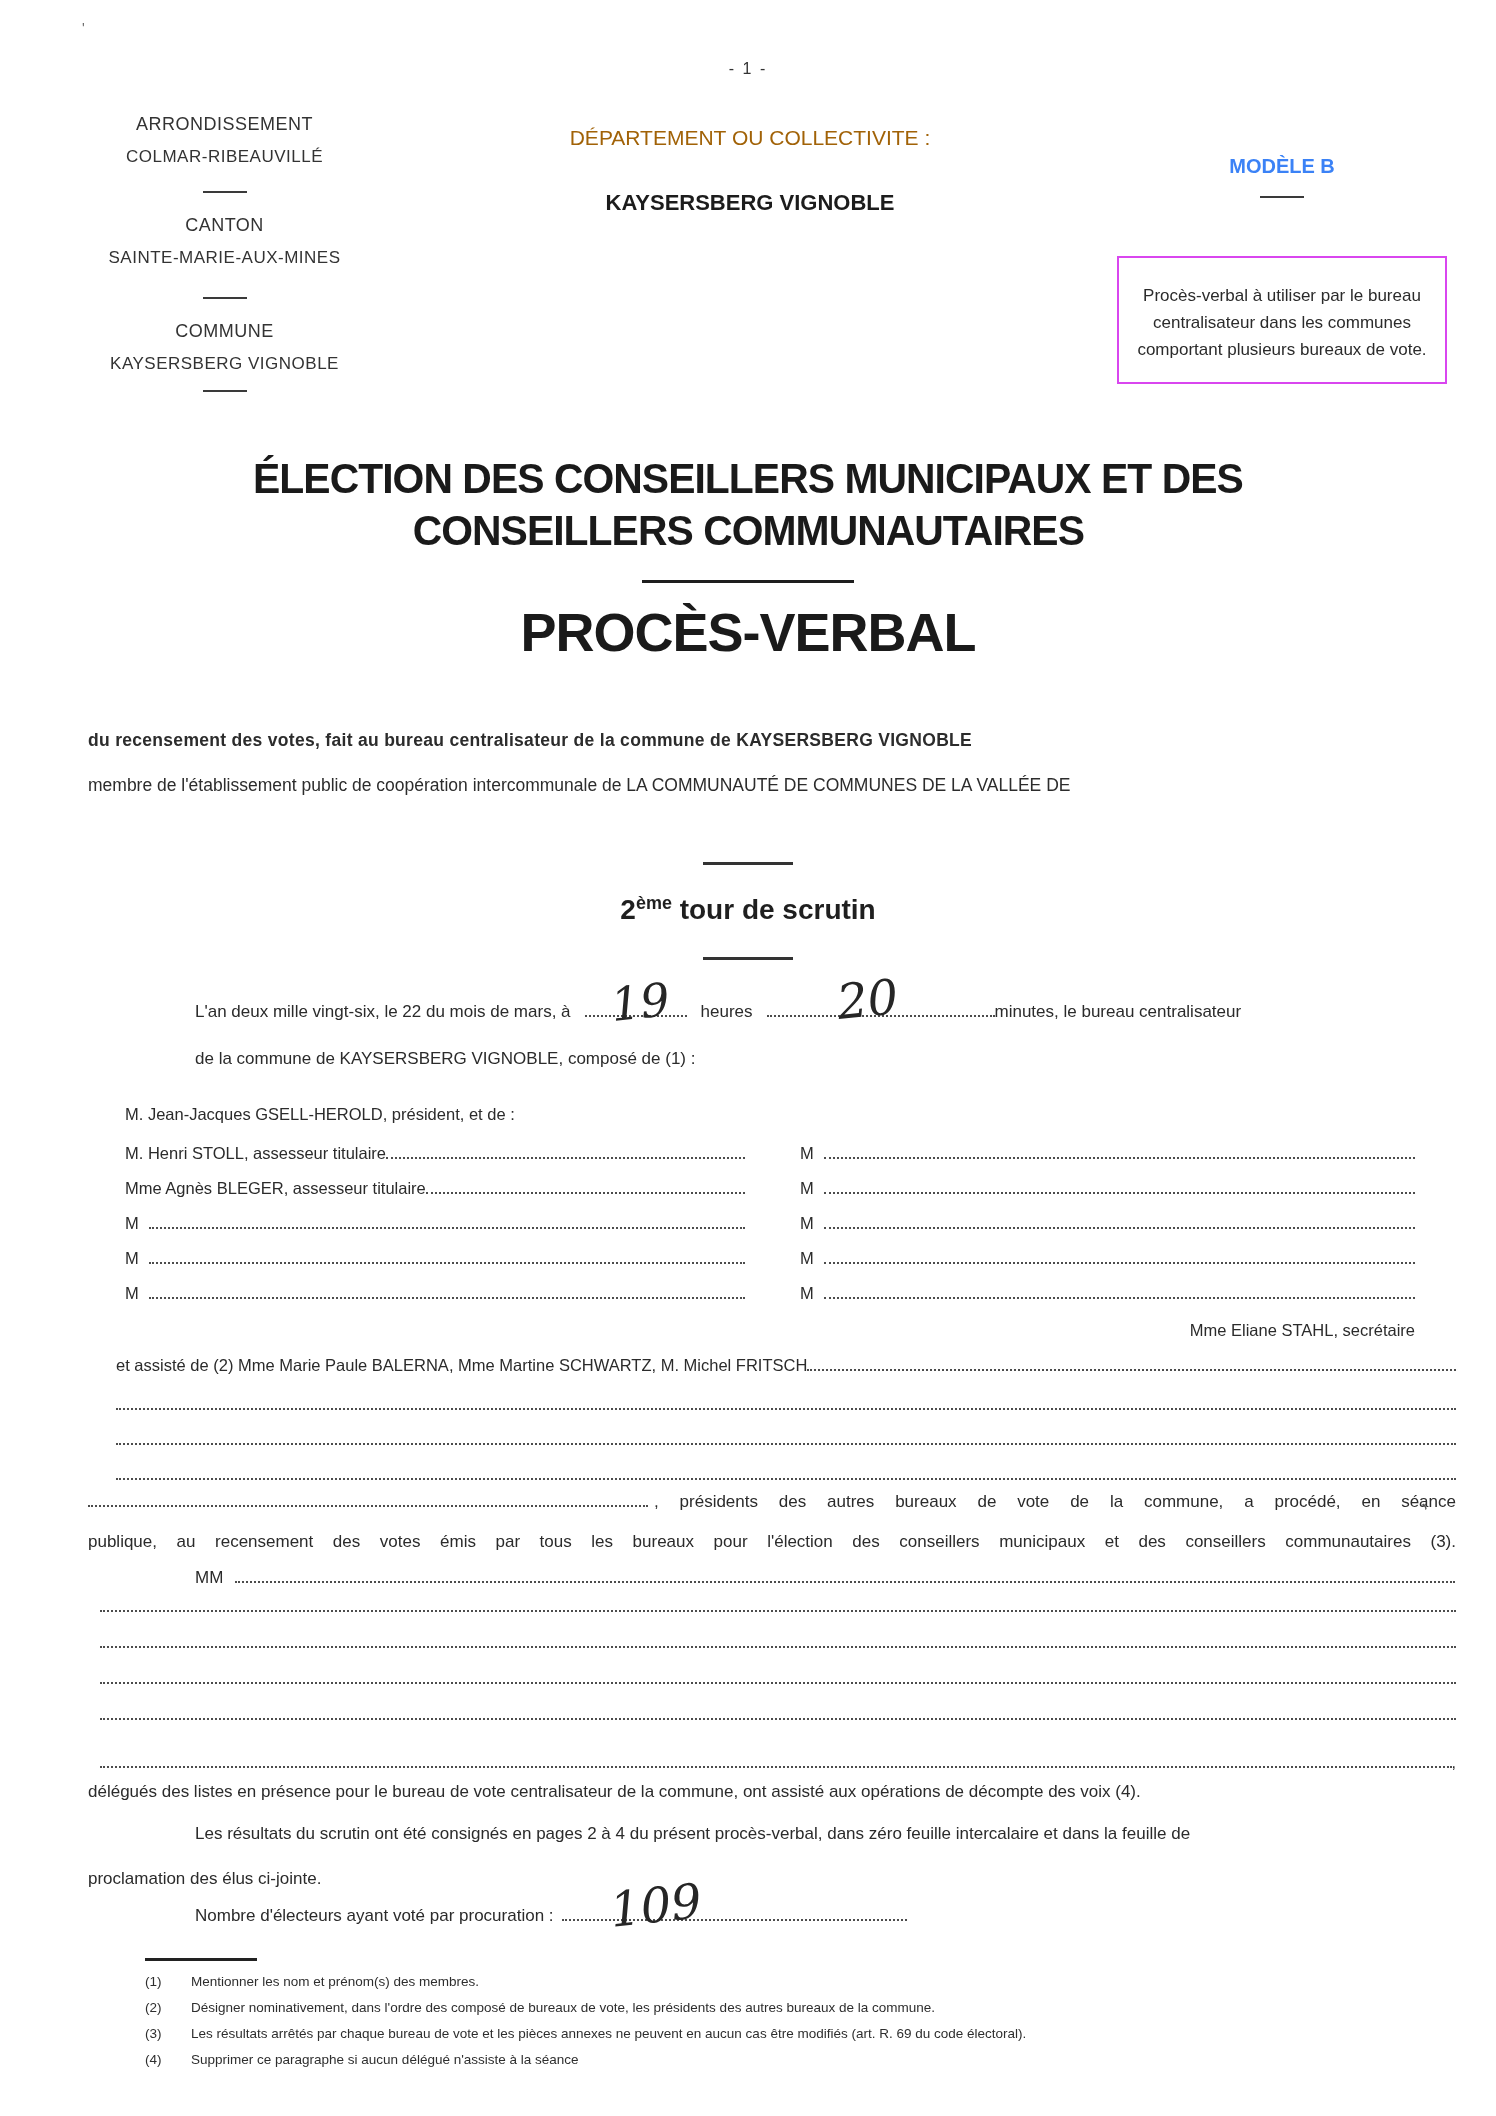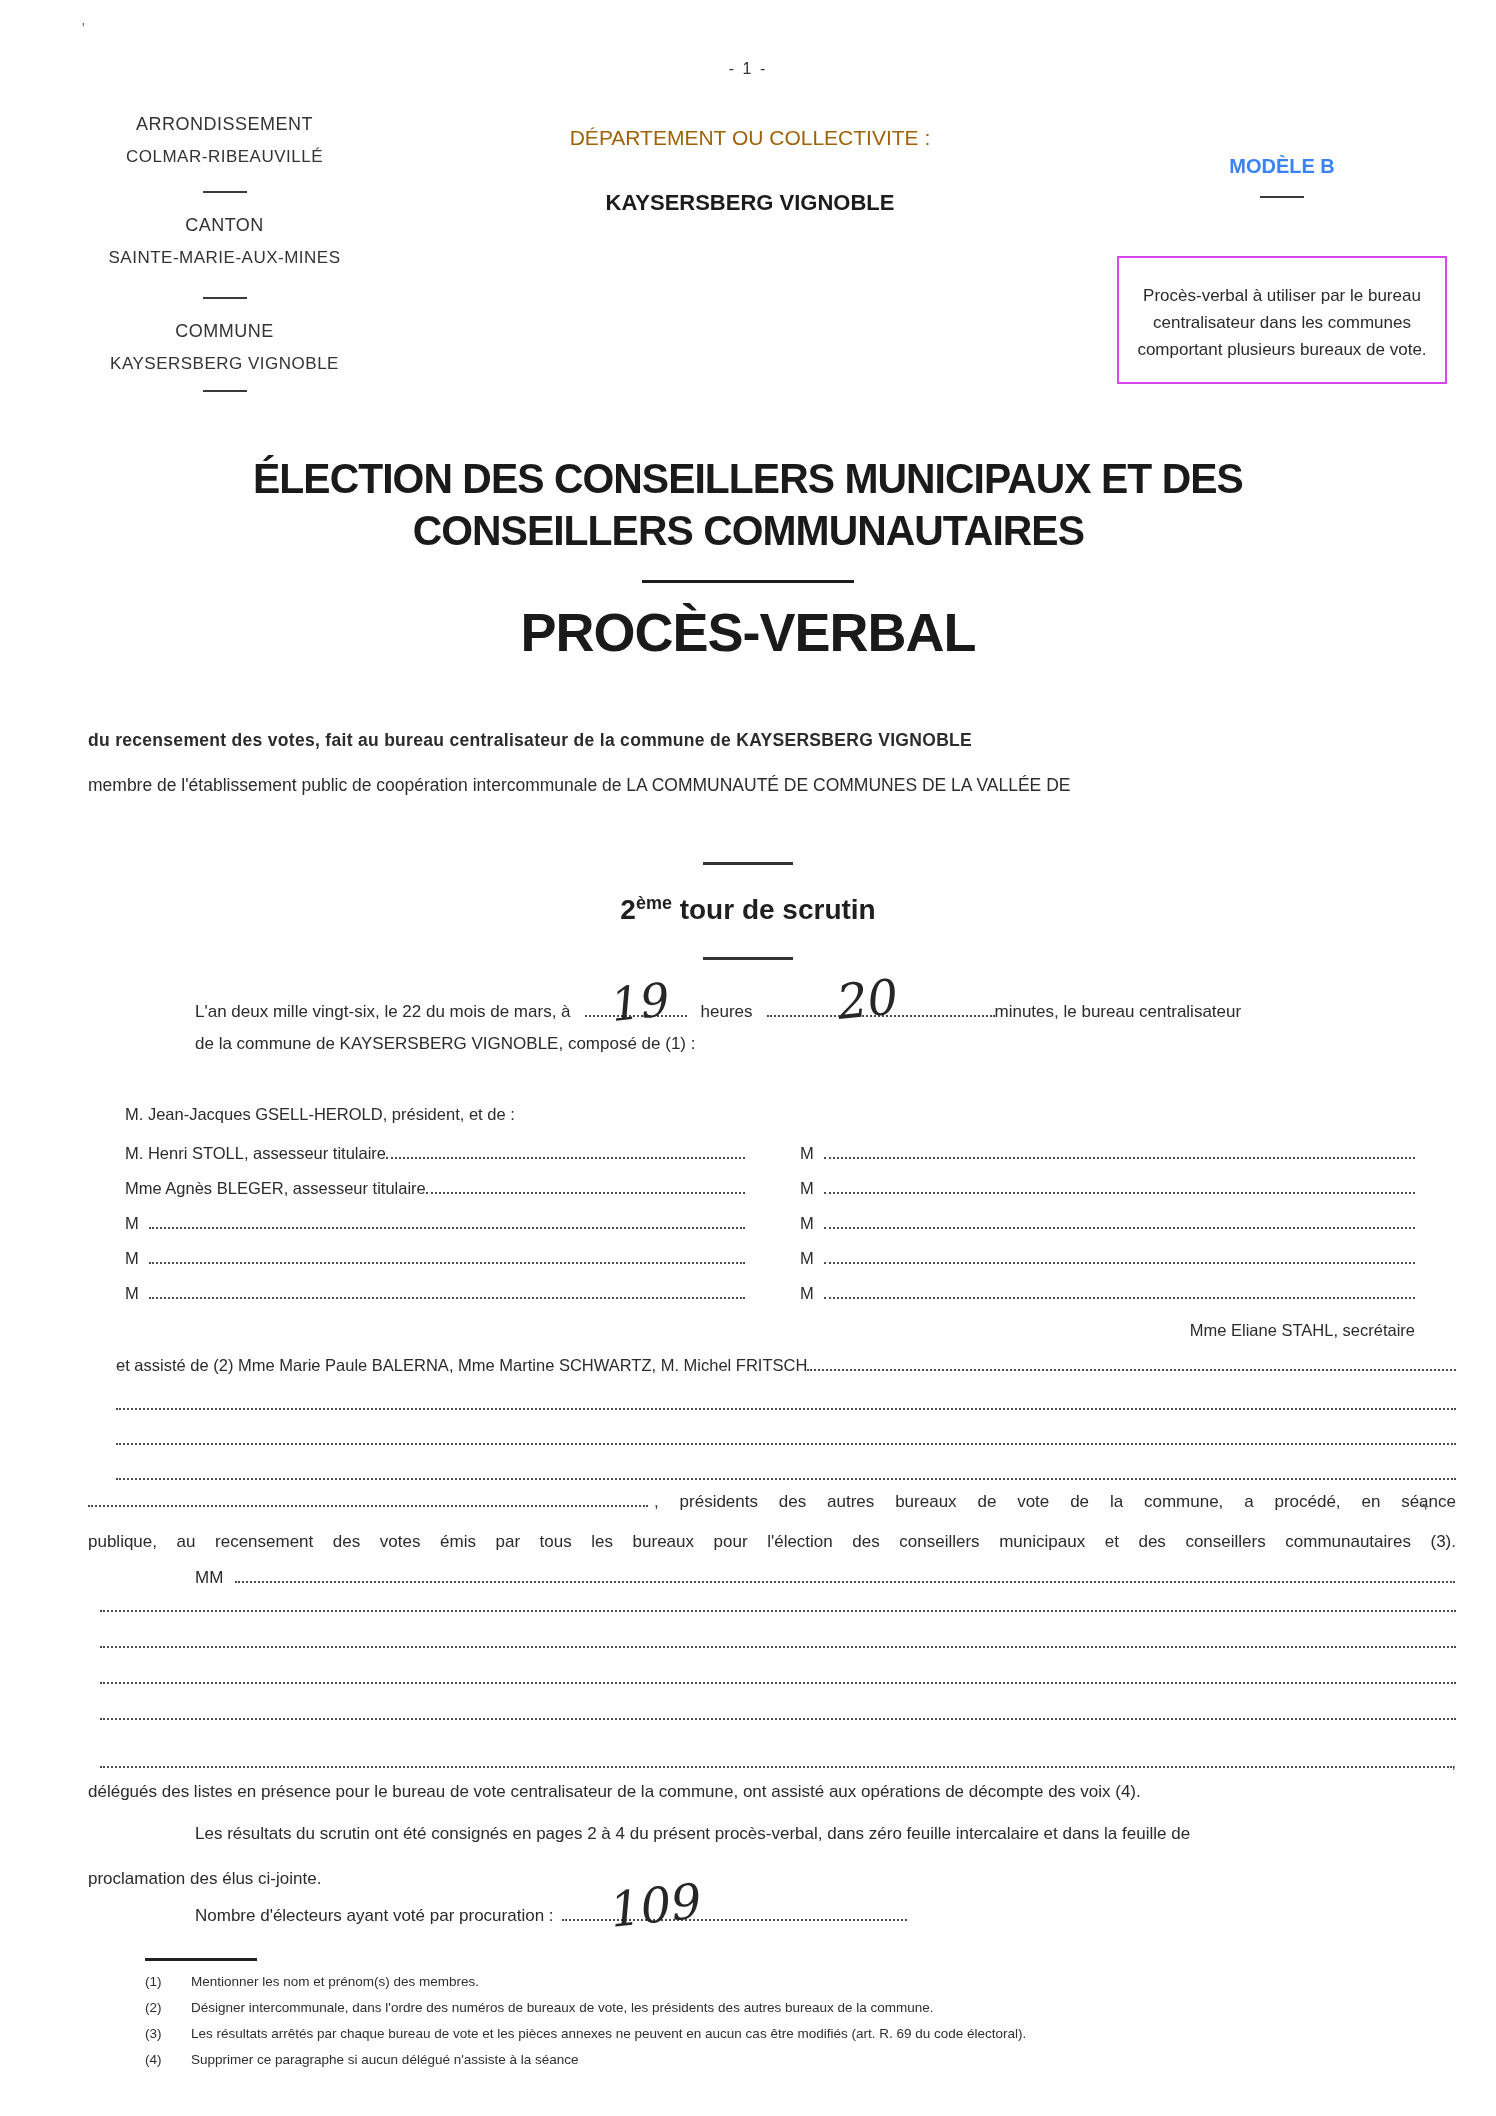--- a/index.html
+++ b/index.html
@@ -40,21 +40,21 @@
   .intro .l3{margin-top:23px;}
   .midrule1{left:703px;top:862px;width:90px;height:2.5px;background:#333;}
   .tour{left:0;top:893px;width:1496px;text-align:center;font-size:28px;font-weight:bold;color:#1f1f1f;}
   .tour sup{font-size:18px;}
   .midrule2{left:703px;top:957px;width:90px;height:2.5px;background:#333;}
   
   .opening{left:195px;top:1002px;width:1240px;font-size:17px;}
   .opening .row{display:flex;align-items:baseline;}
   .op-dots1{width:102px;position:relative;}
   .op-dots2{width:228px;position:relative;}
-  .opening .l2{margin-top:12px;}
+  .opening .l2{margin-top:27px;}
   .gap-l{margin-left:14px;}
   .gap-r{margin-right:14px;}
   
   .hw{
     position:absolute;font-family:"DejaVu Serif", serif;font-style:italic;
     color:#262626;transform:rotate(-6deg);pointer-events:none;white-space:nowrap;
   }
   .hw-h{left:26px;top:-40px;font-size:46px;}
   .hw-m{left:70px;top:-44px;font-size:48px;}
   .hw-p{left:48px;top:-42px;font-size:48px;}
@@ -269,21 +269,21 @@
   </div>
 
   <div class="abs fnsep"></div>
   <div class="abs footnotes">
     <div class="fnrow">
       <span class="fnnum">(1)</span>
       <span>Mentionner les nom et prénom(s) des membres.</span>
     </div>
     <div class="fnrow">
       <span class="fnnum">(2)</span>
-      <span>Désigner intercommunale, dans l'ordre des numéros de bureaux de vote, les présidents des autres bureaux de la commune.</span>
+      <span>Désigner nominativement, dans l'ordre des composé de bureaux de vote, les présidents des autres bureaux de la commune.</span>
     </div>
     <div class="fnrow">
       <span class="fnnum">(3)</span>
       <span>Les résultats arrêtés par chaque bureau de vote et les pièces annexes ne peuvent en aucun cas être modifiés (art. R. 69 du code électoral).</span>
     </div>
     <div class="fnrow">
       <span class="fnnum">(4)</span>
       <span>Supprimer ce paragraphe si aucun délégué n'assiste à la séance</span>
     </div>
   </div>

